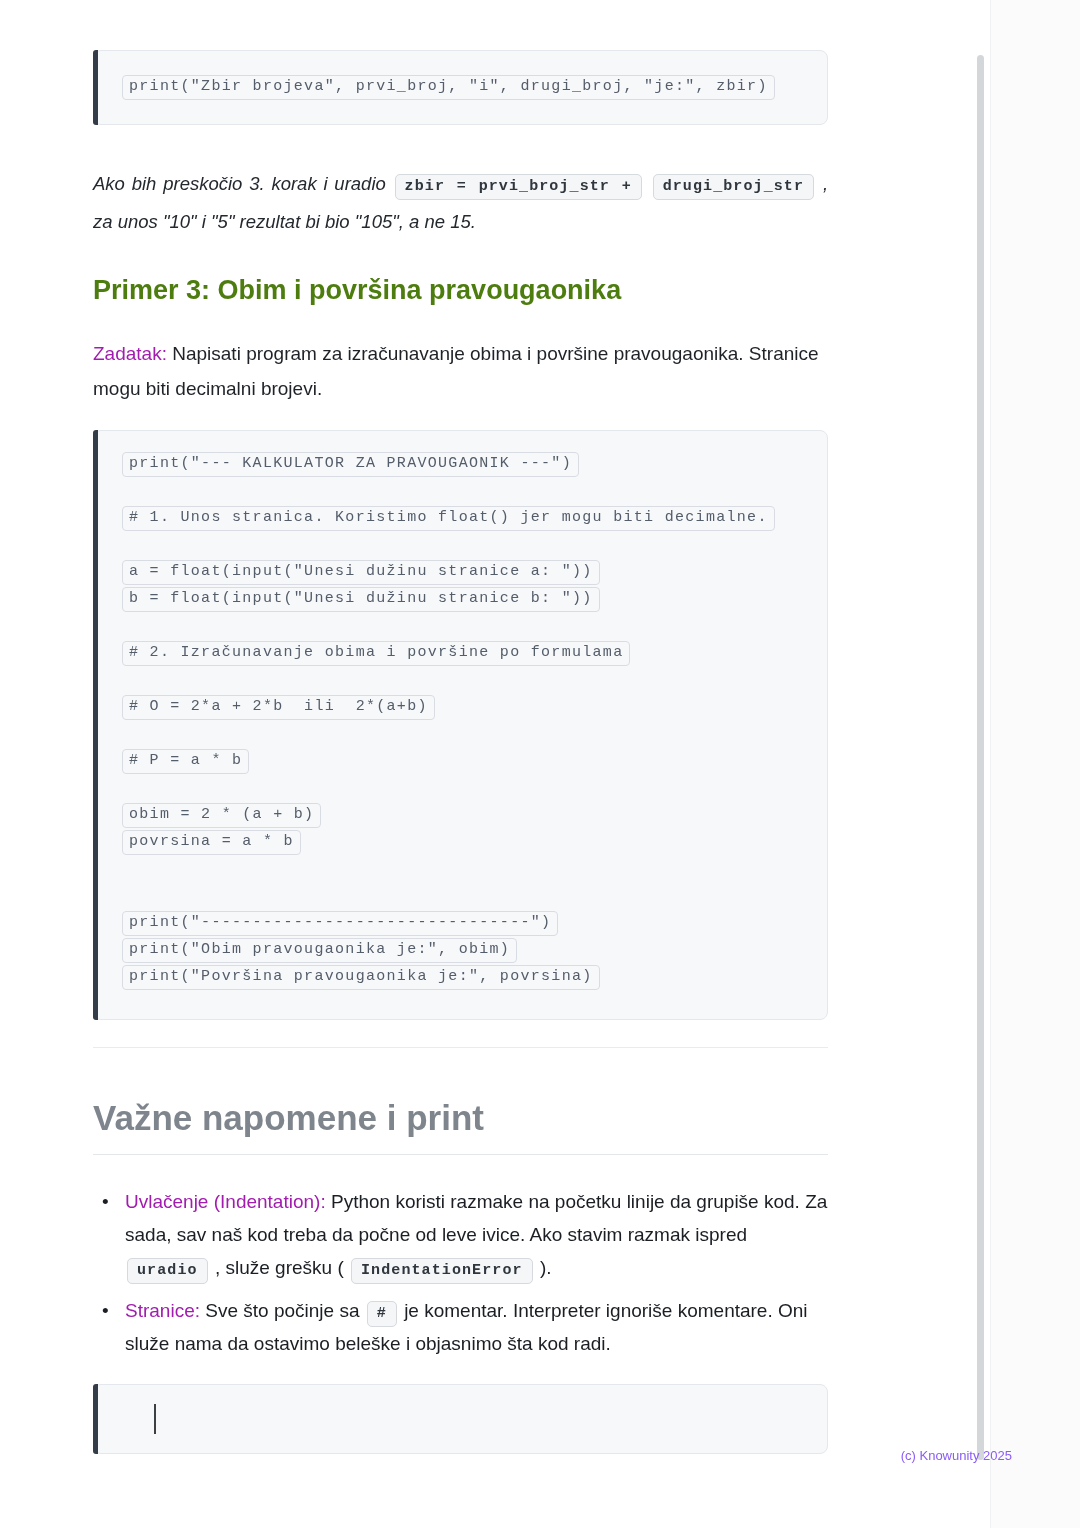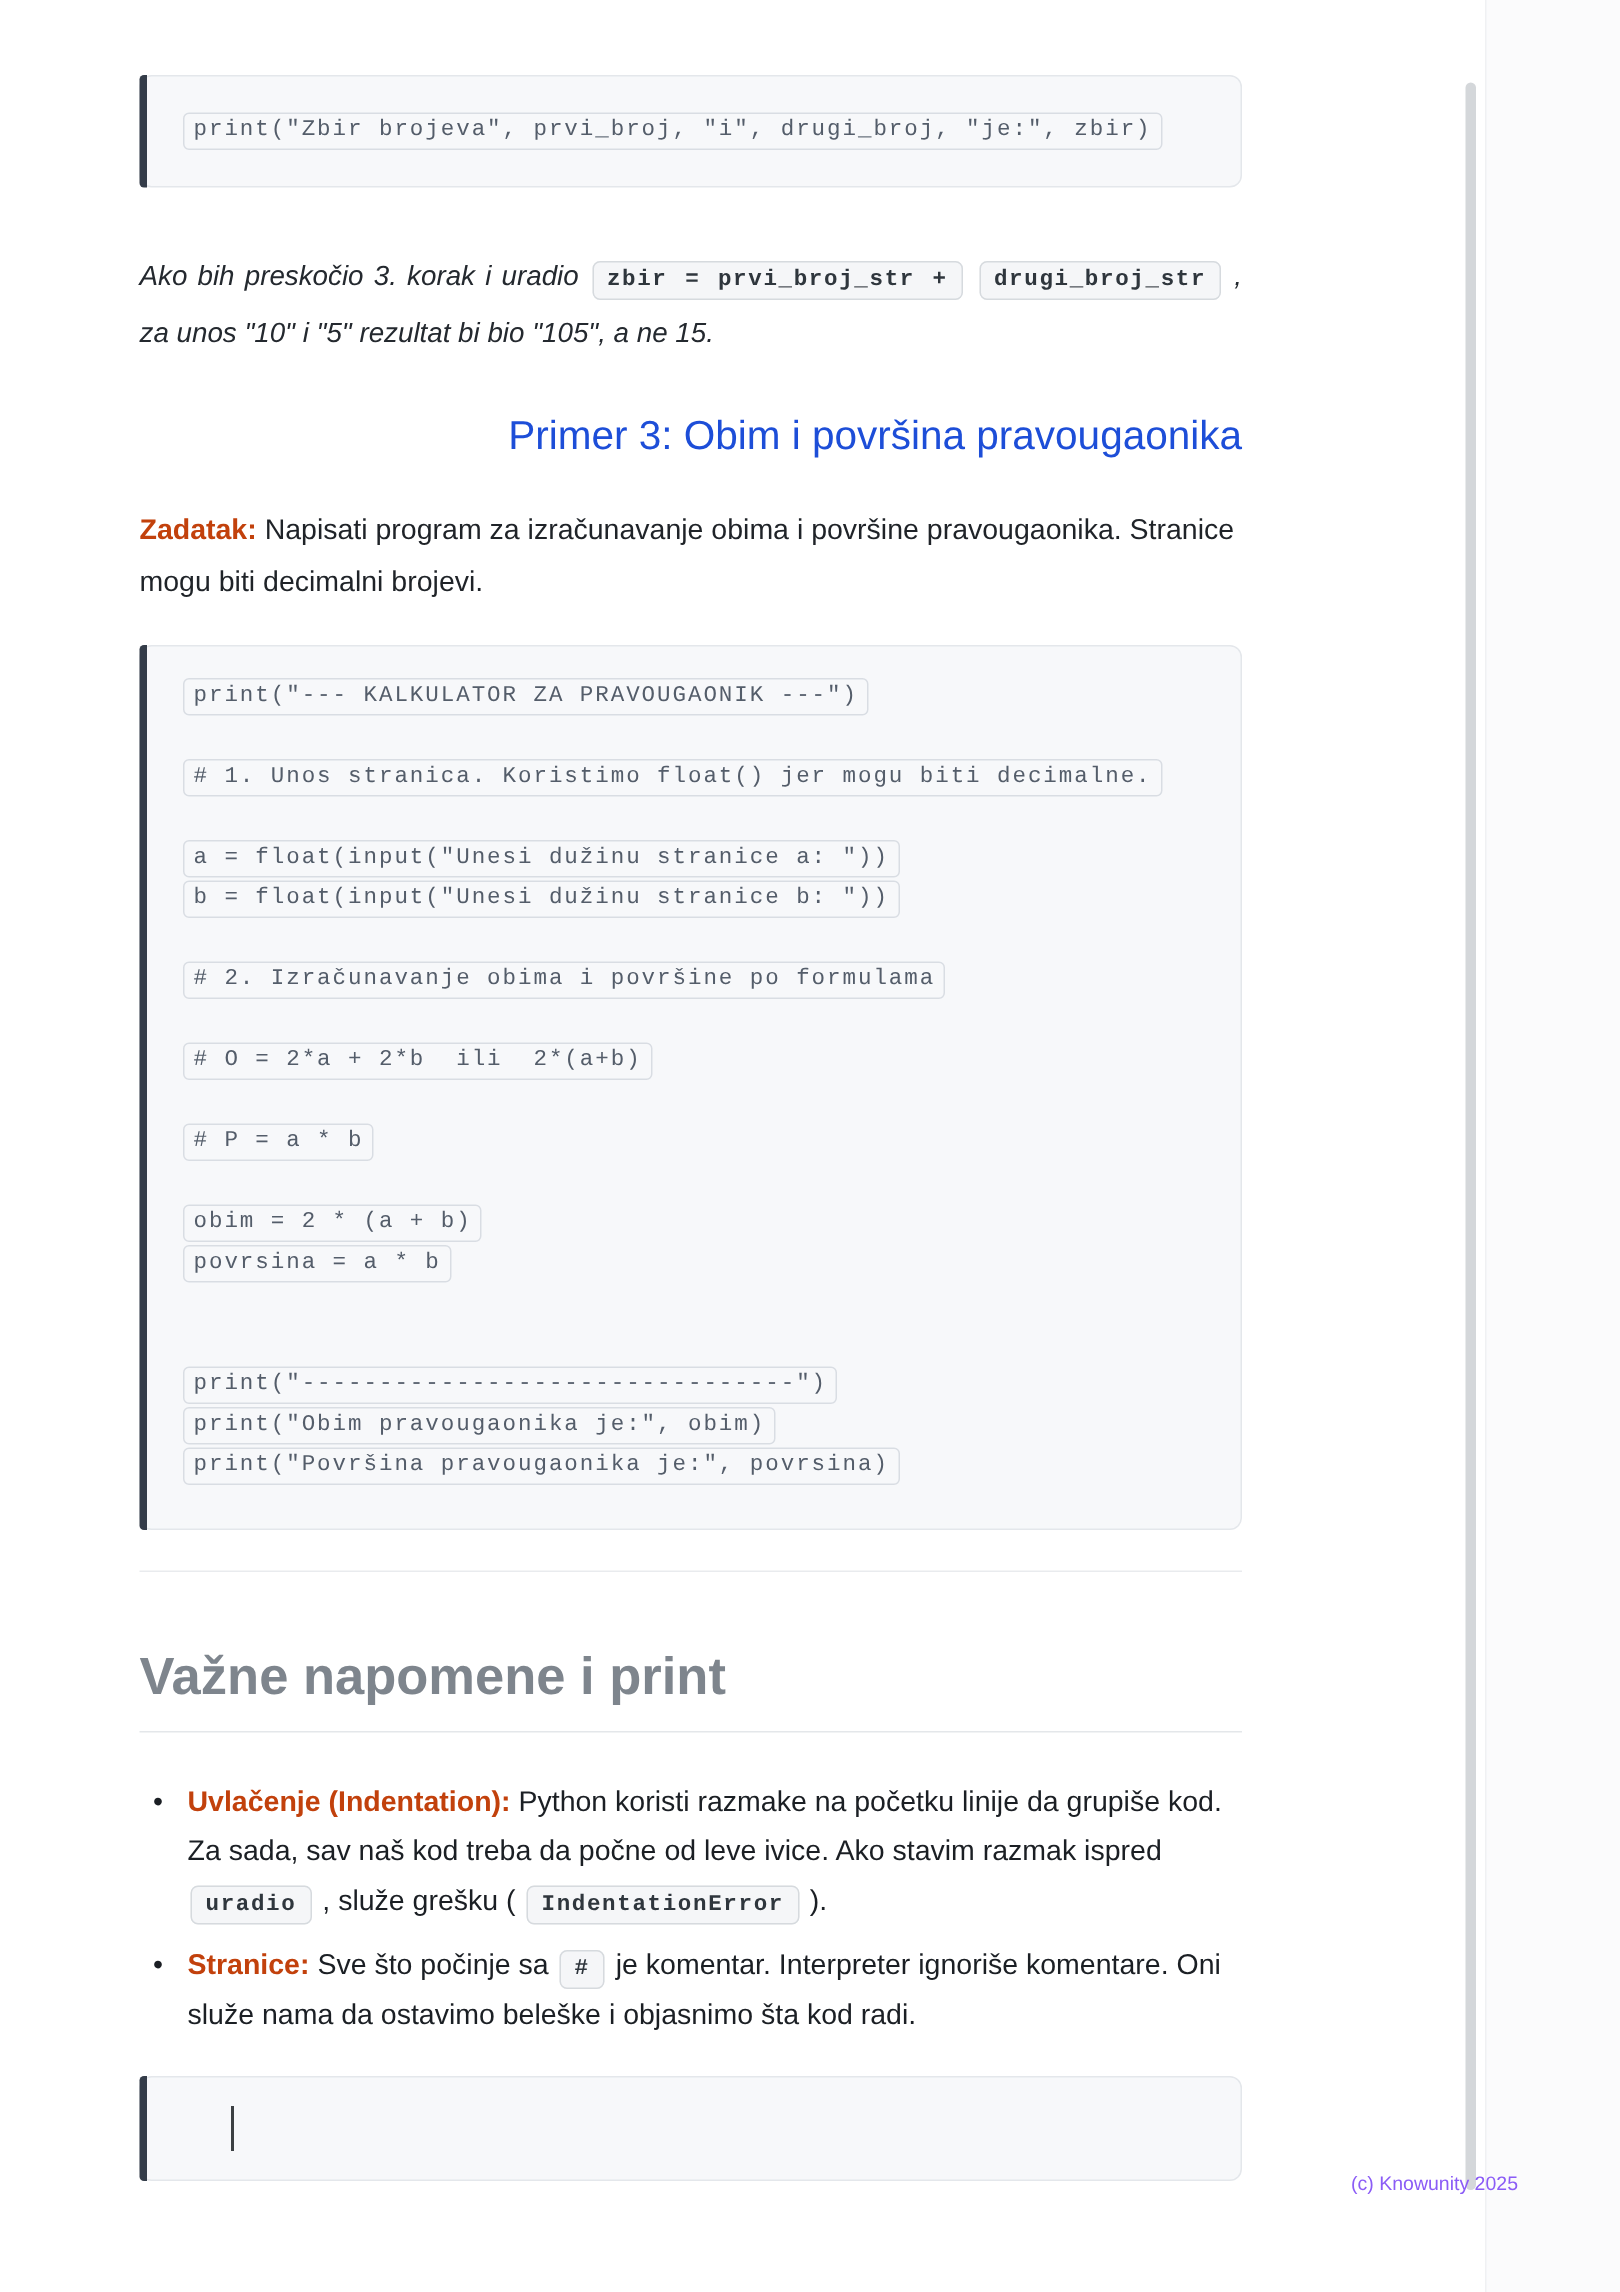--- a/index.html
+++ b/index.html
@@ -84,31 +84,30 @@
     margin: 40px 0 0;
     font-size: 18.5px;
     font-style: italic;
     line-height: 2.05;
     text-align: justify;
     color: #24292f;
   }
   .faded-heading {
     margin: 34px 0 0;
     font-size: 27px;
-    font-weight: normal;
-    color: #1d4ed8;
-    text-align: right;
+    font-weight: bold;
+    color: #4d7c0f;
   }
   .task {
     margin: 30px 0 0;
     font-size: 19px;
     line-height: 1.85;
     color: #1f2328;
   }
-  .task strong, .bullets strong { font-weight: bold; color: #c2410c; }
+  .task strong, .bullets strong { font-weight: normal; color: #a21caf; }
 
   .divider {
     border: none;
     border-top: 1px solid #e9ebee;
     margin: 27px 0 0;
   }
   .gray-heading {
     margin: 50px 0 0;
     font-size: 35px;
     font-weight: bold;

